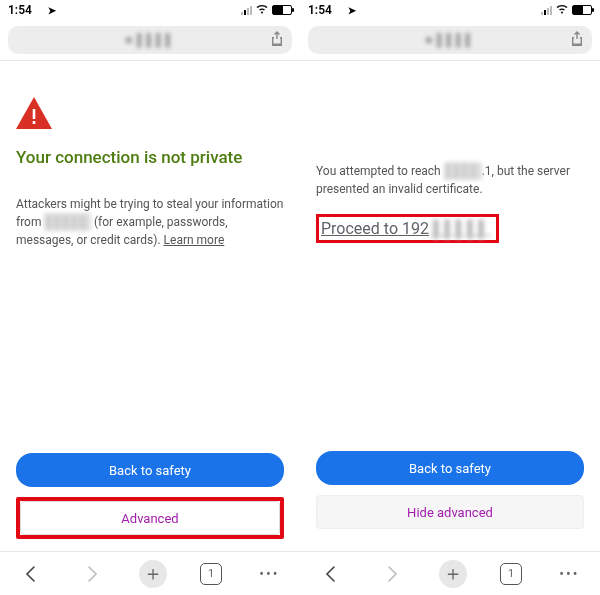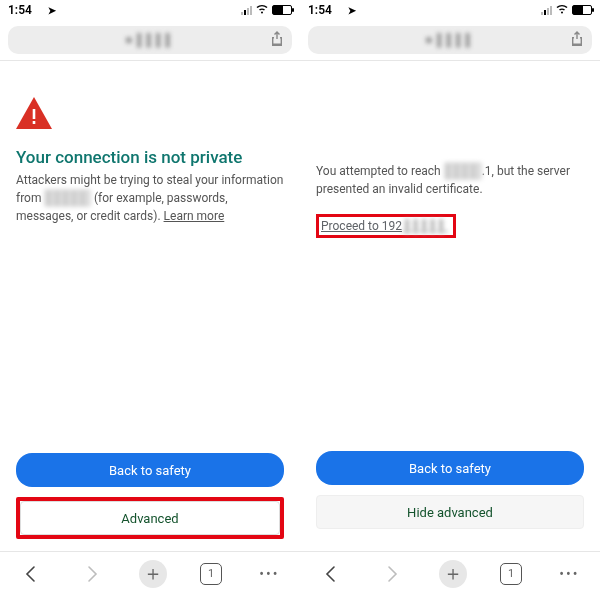--- a/index.html
+++ b/index.html
@@ -80,64 +80,64 @@
   }
   .warn-tri {
     width: 36px; height: 32px;
     margin-top: 20px;
   }
   .warn-tri svg { display:block; }
   h1 {
     margin-top: 18px;
     font-size: 17px;
     font-weight: 500;
-    color:#0f766e;
-  }
-  .bodytxt { margin-top: 4px; line-height: 1.5; }
+    color:#4d7c0f;
+  }
+  .bodytxt { margin-top: 28px; line-height: 1.5; }
   .blur-inline {
     display:inline-block;
     background:#ddd;
     filter:blur(2px);
     color:#ccc;
     padding:0 2px;
     border-radius:2px;
   }
   .learn { text-decoration: underline; cursor:pointer; }
   .errcode { margin-top: 12px; font-size: 11px; color:#5f6368; }
   
   .adv-text { margin-top: 85px; line-height:1.5;}
   .proceed-wrap {
     margin-top: 16px;
     display:inline-block;
     border: 3px solid #e30613;
     padding: 2px 6px 2px 2px;
   }
   .proceed-link {
-    font-size: 12px;
+    font-size: 16px;
     color:#5f6368;
     text-decoration: underline;
   }
   .blur-right { filter:blur(2px); color:#bbb;}
   
   .btns {
     padding: 0 16px 12px;
   }
   .btn {
     width: 100%;
     height: 34px;
     border-radius: 4px;
     font-size: 13px;
     display:flex;
     align-items:center;
     justify-content:center;
     cursor:pointer;
     margin-bottom: 10px;
   }
   .btn-primary { background:#1a73e8; color:#fff;border-radius:16px; }
-  .btn-secondary { background:#fff; color:#14532d; border:1px solid #ddd;}
+  .btn-secondary { background:#fff; color:#a21caf; border:1px solid #ddd;}
   .btn-secondary.light { background:#f6f6f6; border:1px solid #eee;}
   .highlight-box { border:4px solid #e30613; border-radius:2px;}
   .btn.highlighted { margin-bottom:6px;}
   
   .toolbar {
     border-top:1px solid #e6e6e6;
     height: 44px;
     display:flex;
     align-items:center;
     justify-content:space-around;

